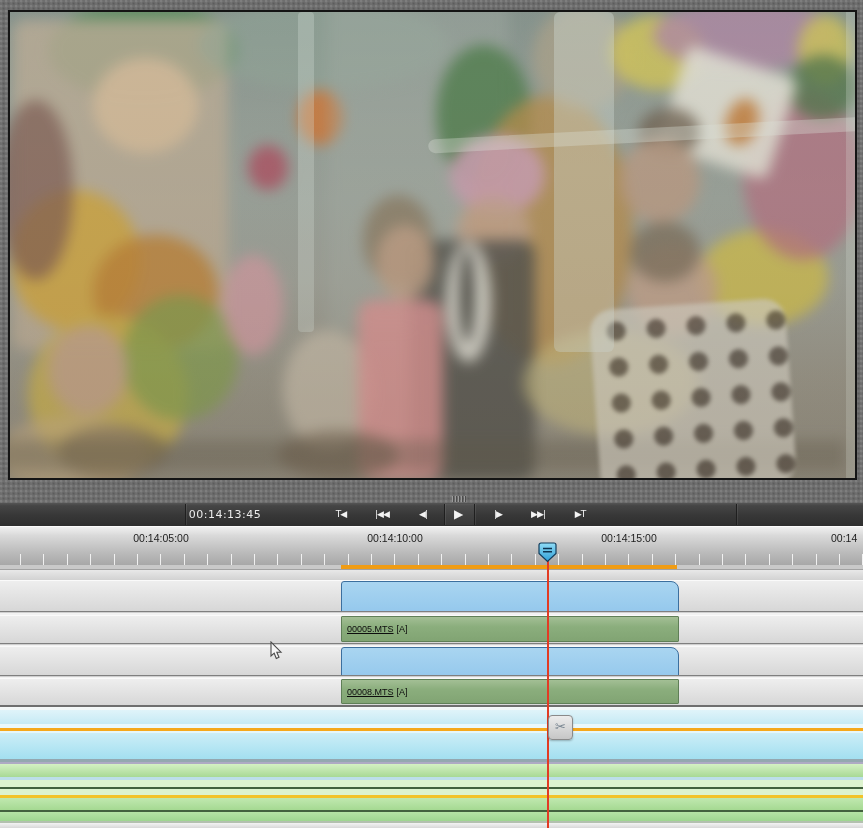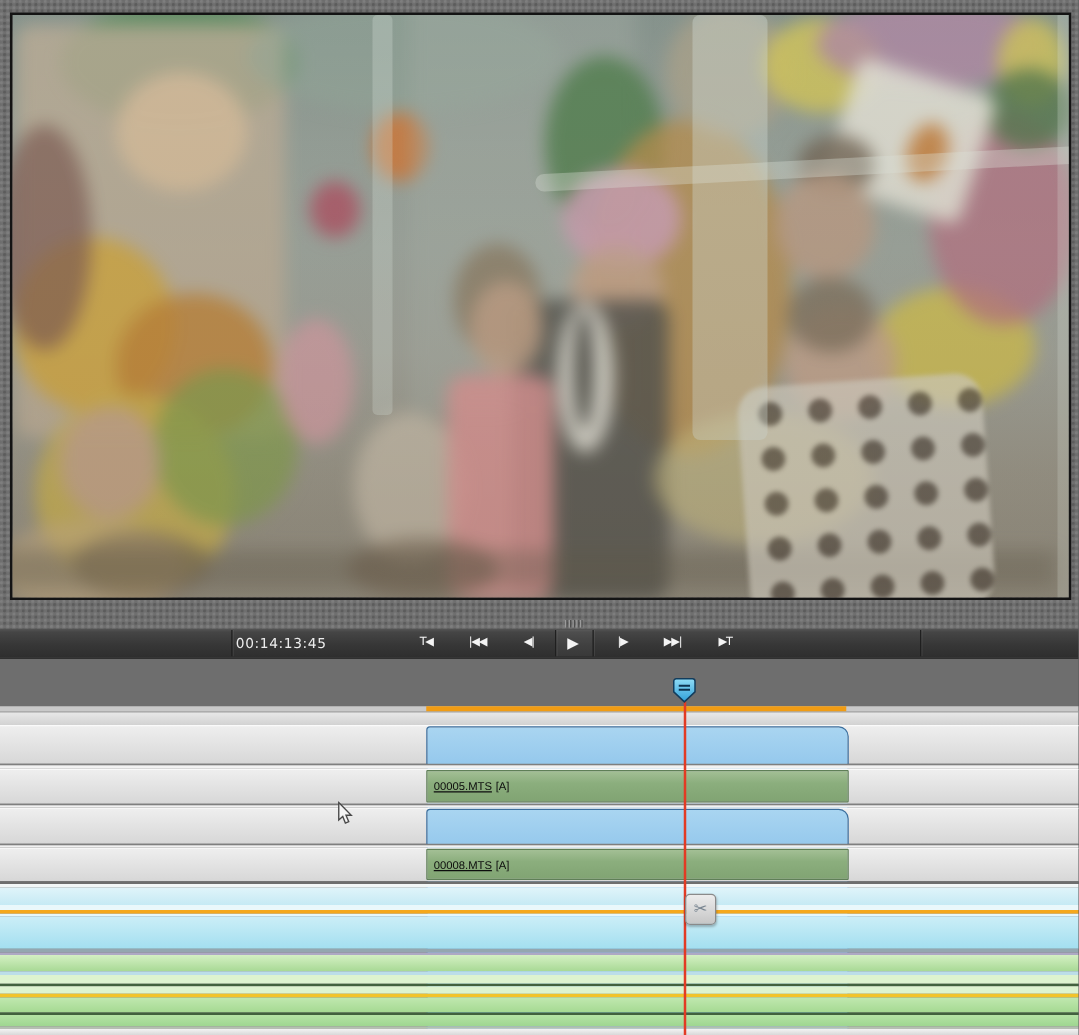--- a/index.html
+++ b/index.html
@@ -153,20 +153,27 @@
     <div class="timecode">00:14:13:45</div>
     <div class="tbtn" style="left:321px">T◀</div>
     <div class="tbtn" style="left:362px">|◀◀</div>
     <div class="tbtn" style="left:403px">◀|</div>
     <div class="tbtn play" style="left:438px">▶</div>
     <div class="tbtn" style="left:478px">|▶</div>
     <div class="tbtn" style="left:518px">▶▶|</div>
     <div class="tbtn" style="left:560px">▶T</div>
   </div>
 
+  <div class="ruler">
+    <div class="rlabel" style="left:161px">00:14:05:00</div>
+    <div class="rlabel" style="left:395px">00:14:10:00</div>
+    <div class="rlabel" style="left:629px">00:14:15:00</div>
+    <div class="rlabel partial" style="left:831px">00:14</div>
+    <div class="tickstrip"></div>
+  </div>
   <div class="rangestrip">
     <div class="inout" style="background:#f09c14"></div>
   </div>
   <div class="gapstrip"></div>
 
   <div class="track-row" style="top:580px;height:31px">
     <div class="clip video">
       <span class="lbl"><span class="fname">00005.MTS</span><span class="chan">[V]</span></span>
     </div>
   </div>

